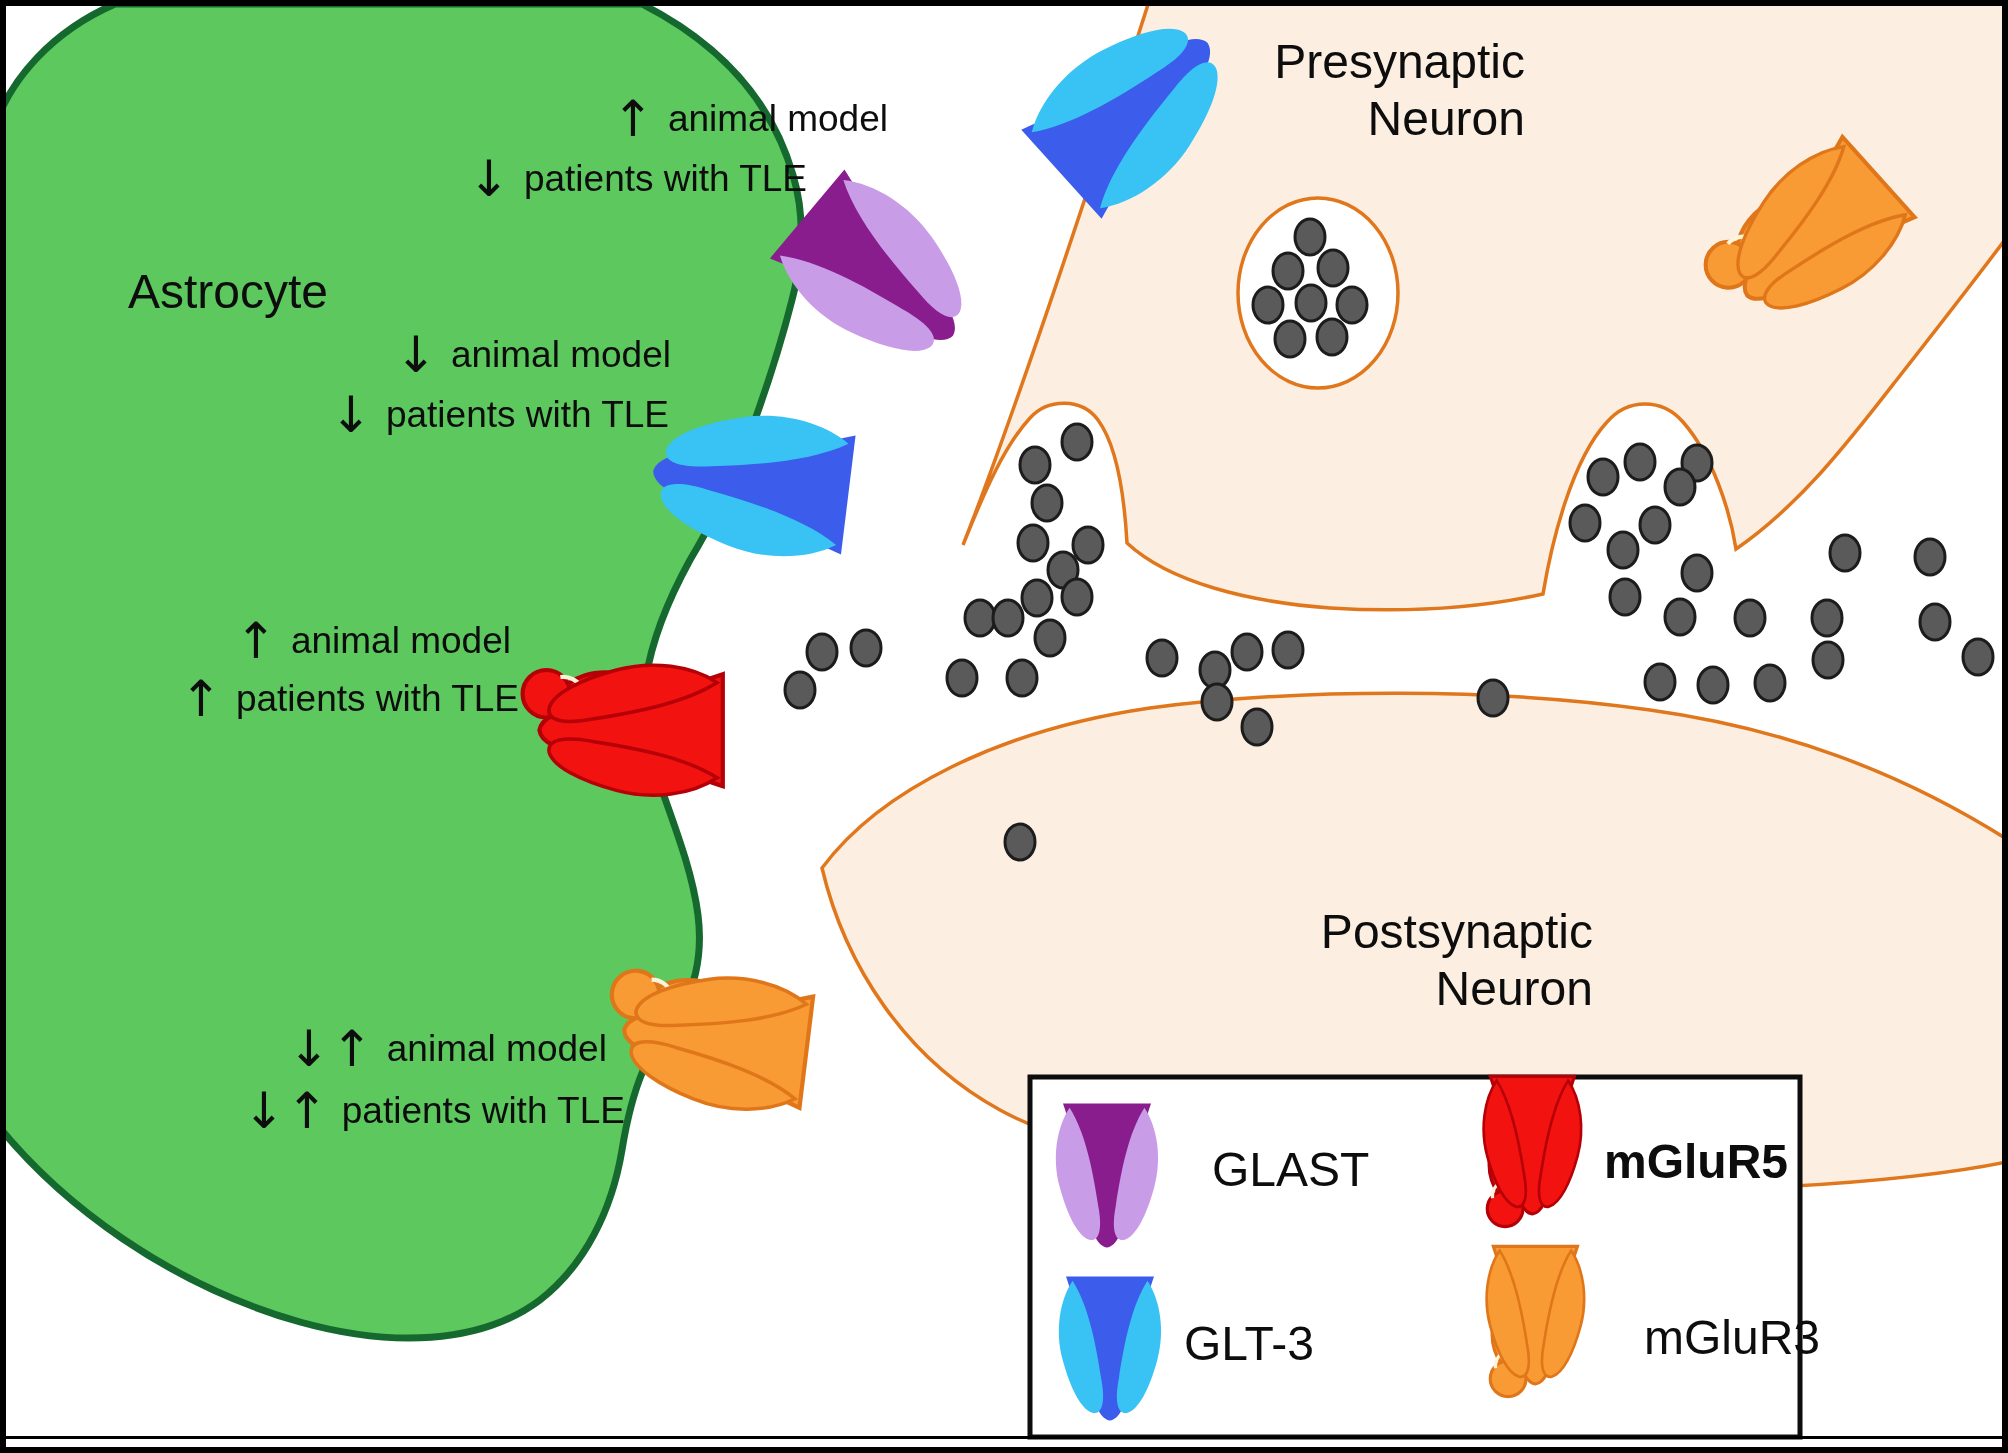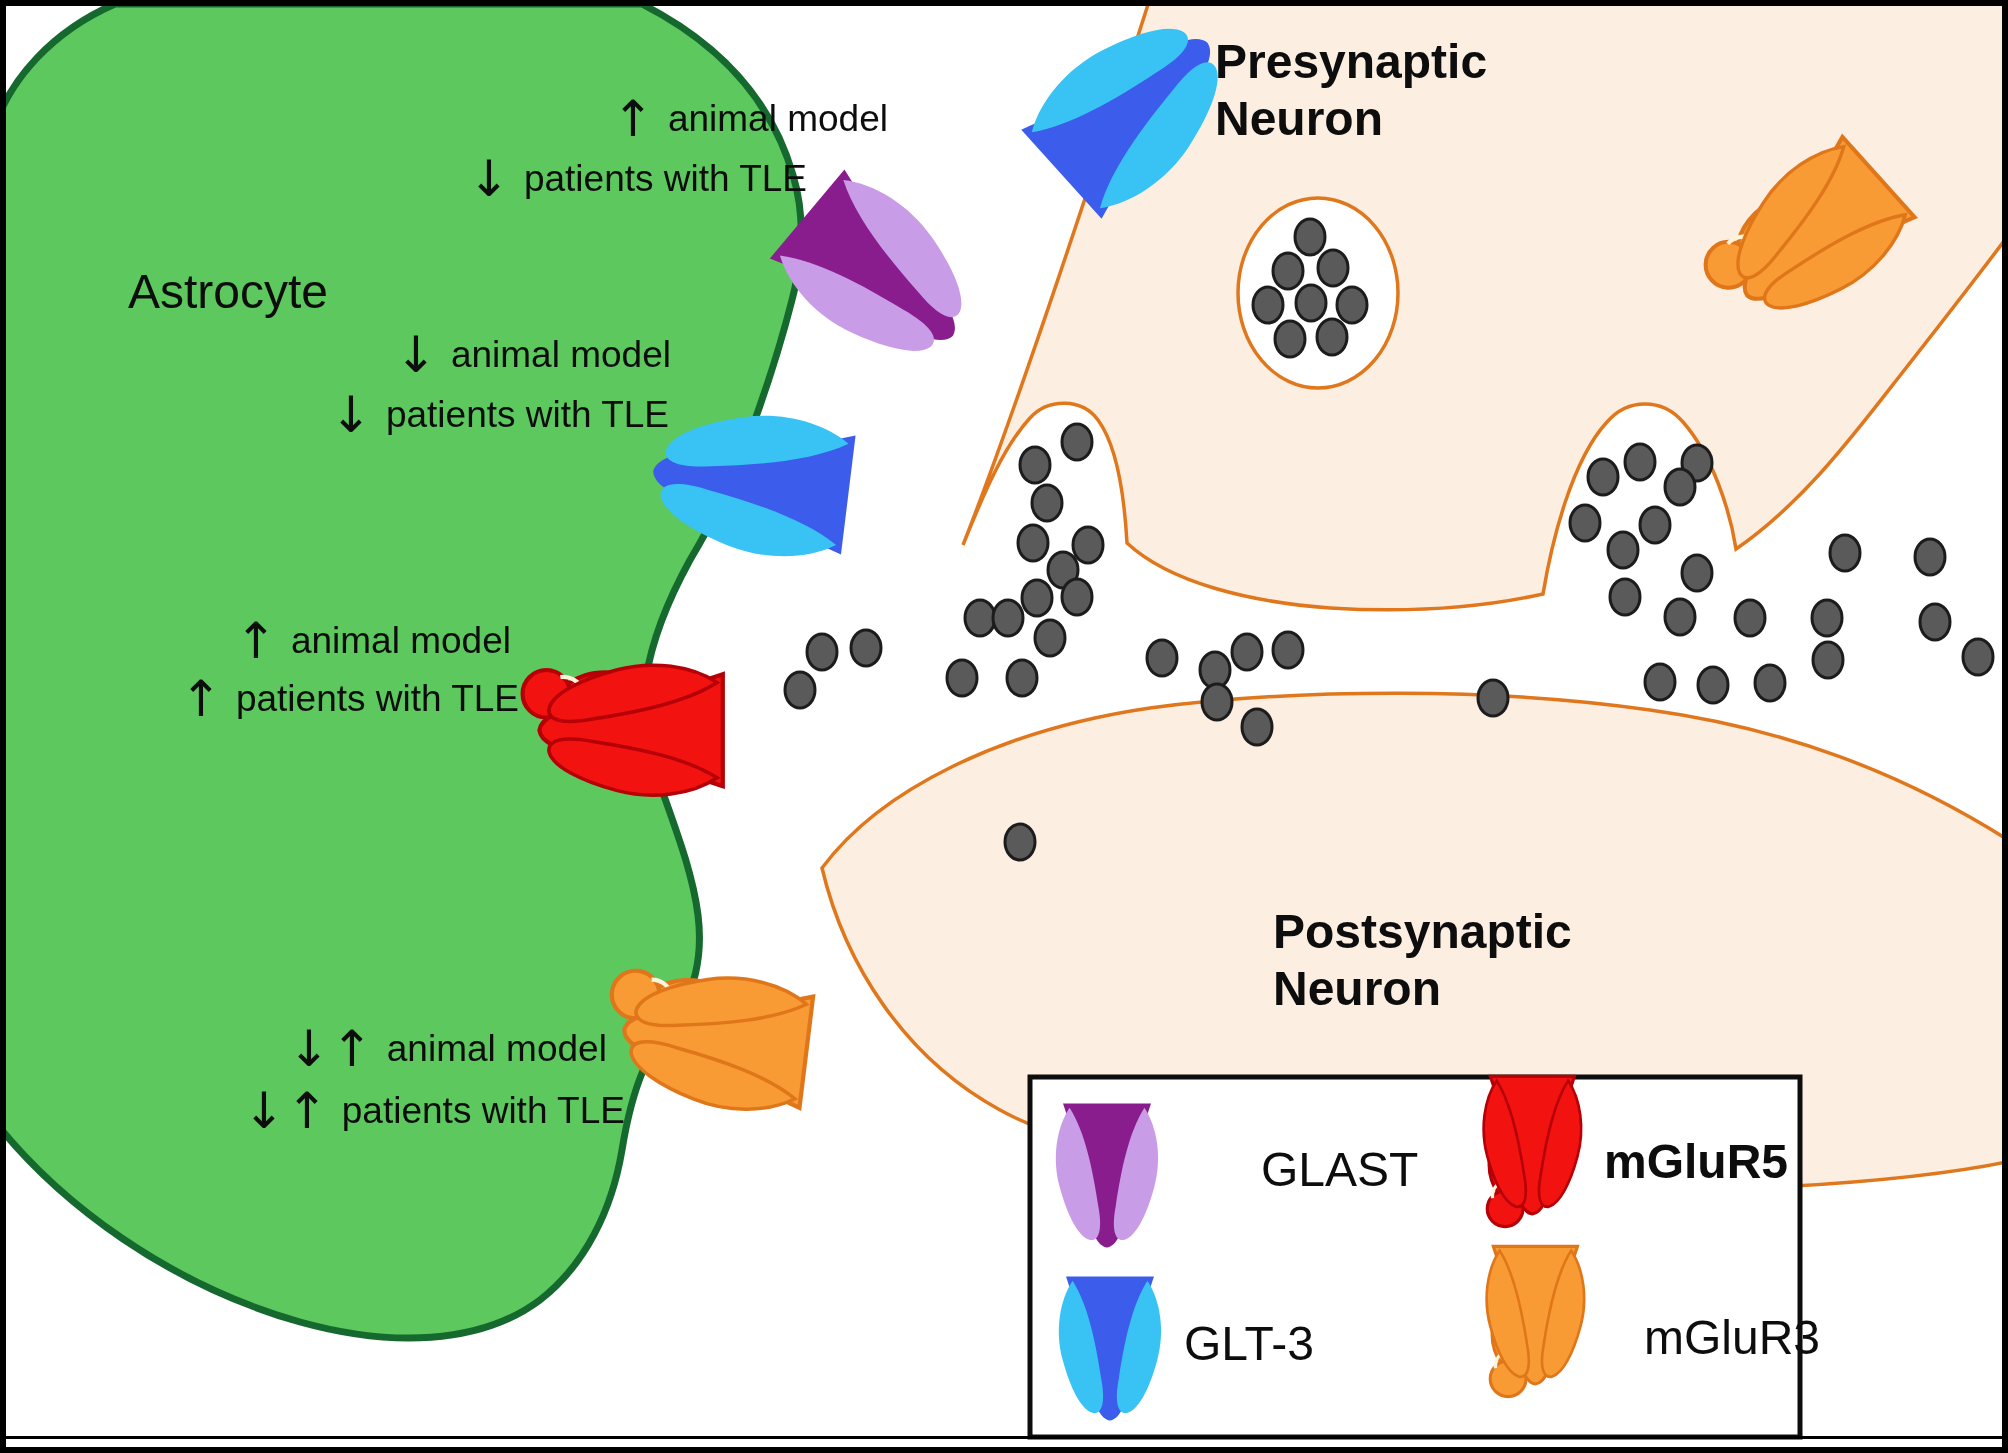--- a/index.html
+++ b/index.html
@@ -5,37 +5,37 @@
   html,body{margin:0;padding:0;background:#888;}
   .stage{
     position:relative;width:2008px;height:1453px;background:#ffffff;
     font-family:"Liberation Sans",sans-serif;color:var(--c-text,#0d0d0d);
     overflow:hidden;
   }
   .art{position:absolute;left:0;top:0;width:2008px;height:1453px;}
   .overlay{position:absolute;left:0;top:0;width:2008px;height:1453px;pointer-events:none;}
   .lbl{position:absolute;color:var(--c-text,#0d0d0d);}
   .title{font-size:48px;line-height:1.18;}
-  .center{text-align:left;font-weight:bold;}
+  .center{text-align:right;}
   .pre-line{white-space:pre-line;}
   .astro-label{left:128px;top:264px;font-size:48px;}
   .presyn-label{left:1215px;top:34px;width:310px;}
   .postsyn-label{left:1273px;top:896px;width:320px;margin-top:8px;}
   .ann{position:absolute;display:flex;align-items:center;gap:13px;font-size:37px;}
   .arr{font-family:"DejaVu Sans",sans-serif;font-size:50px;line-height:0.85;letter-spacing:1px;}
   .a1l1{left:612px;top:98px;}
   .a1l2{left:468px;top:158px;}
   .a2l1{left:395px;top:334px;}
   .a2l2{left:330px;top:394px;}
   .a3l1{left:235px;top:620px;}
   .a3l2{left:180px;top:678px;}
   .a4l1{left:288px;top:1028px;}
   .a4l2{left:243px;top:1090px;}
   .leg-label{font-size:48px;line-height:1;}
-  .lg1{left:1261px;top:1146px;}
+  .lg1{left:1212px;top:1146px;}
   .lg2{left:1184px;top:1320px;}
   .lg3{left:1604px;top:1138px;font-weight:bold;}
   .lg4{left:1644px;top:1314px;}
   .frame-outer{position:absolute;inset:0;border:6px solid #000;pointer-events:none;}
   .frame-inner-bottom{position:absolute;left:6px;right:6px;bottom:14px;height:3px;background:#000;pointer-events:none;}
 </style>
 </head>
 <body>
 
 <div class="stage">

